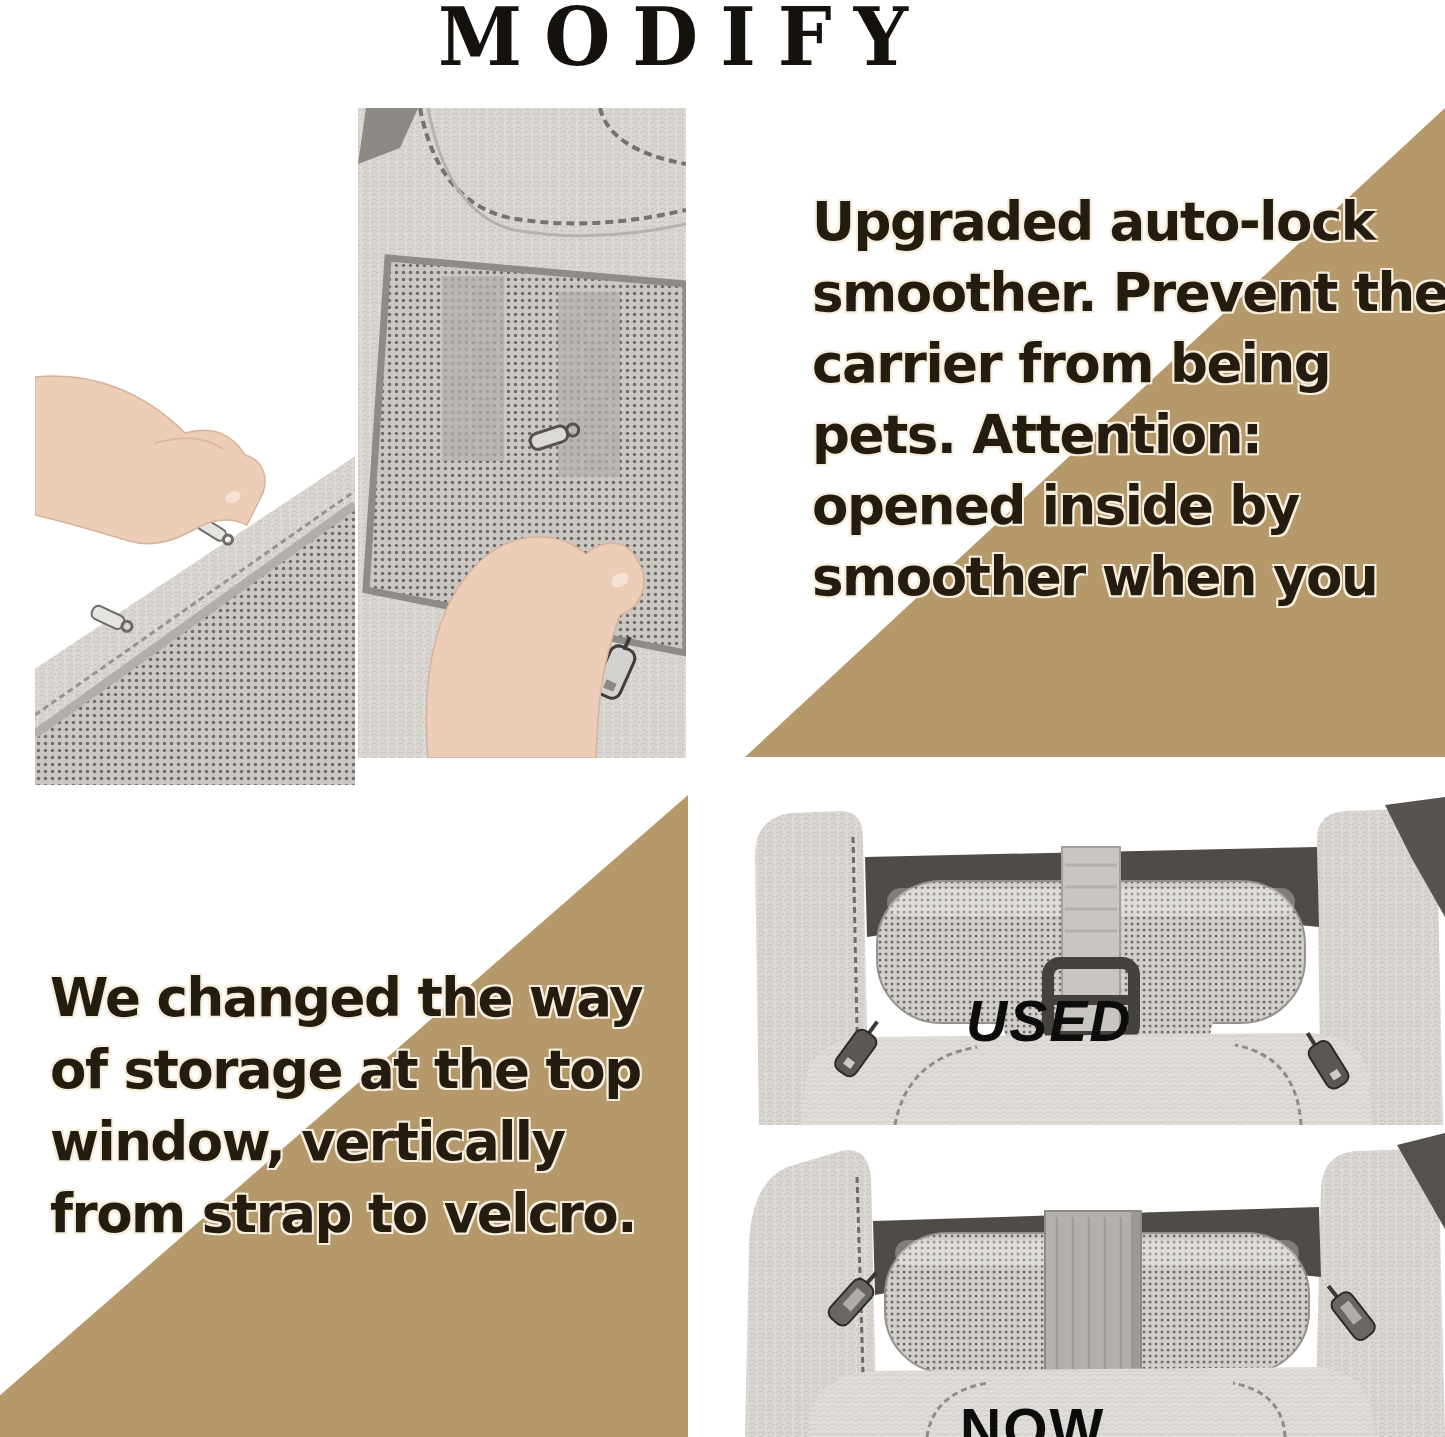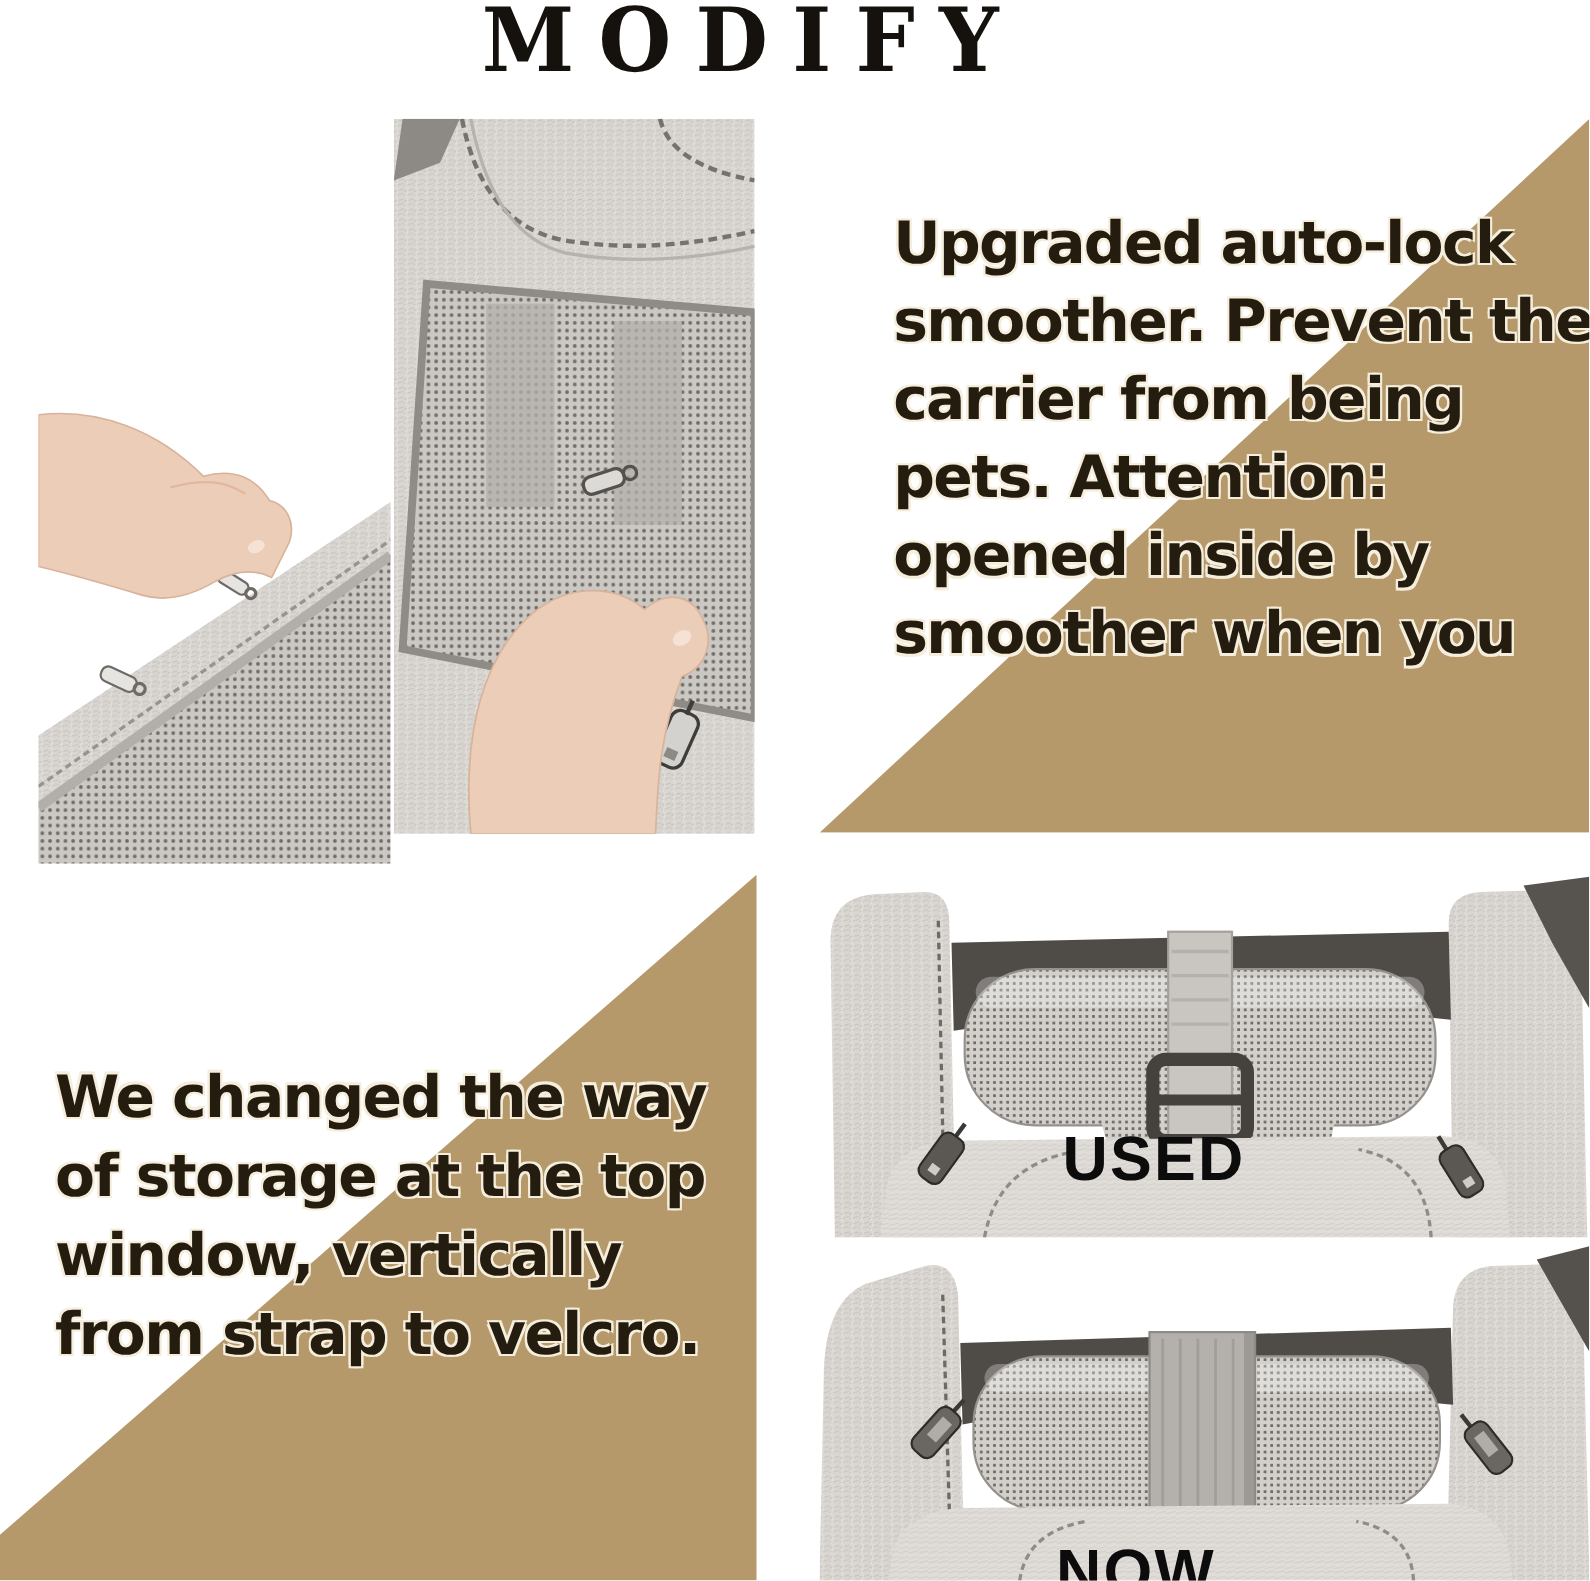--- a/index.html
+++ b/index.html
@@ -29,21 +29,21 @@
     white-space:nowrap;
   }
   #note-zipper{ left:812px; top:186px; }
   #note-storage{ left:50px;  top:962px; line-height:72px; }
   
   .cmp-label{
     position:absolute; font-weight:bold; color:#0c0c0c;
     font-family:"Liberation Sans", sans-serif;
     font-size:57px; letter-spacing:2px;
   }
-  #label-used{ left:966px; top:1021px; }
+  #label-used{ left:966px; top:988px;font-style:italic; }
   #label-now{  left:960px; top:1396px; }
   
   .photo{ position:absolute; }
   #photo-tl-1{ left:35px;  top:285px;  }
   #photo-tl-2{ left:358px; top:108px;  }
   #photo-used{ left:745px; top:795px;  }
   #photo-now{  left:745px; top:1125px; }
 </style>
 </head>
 <body>

